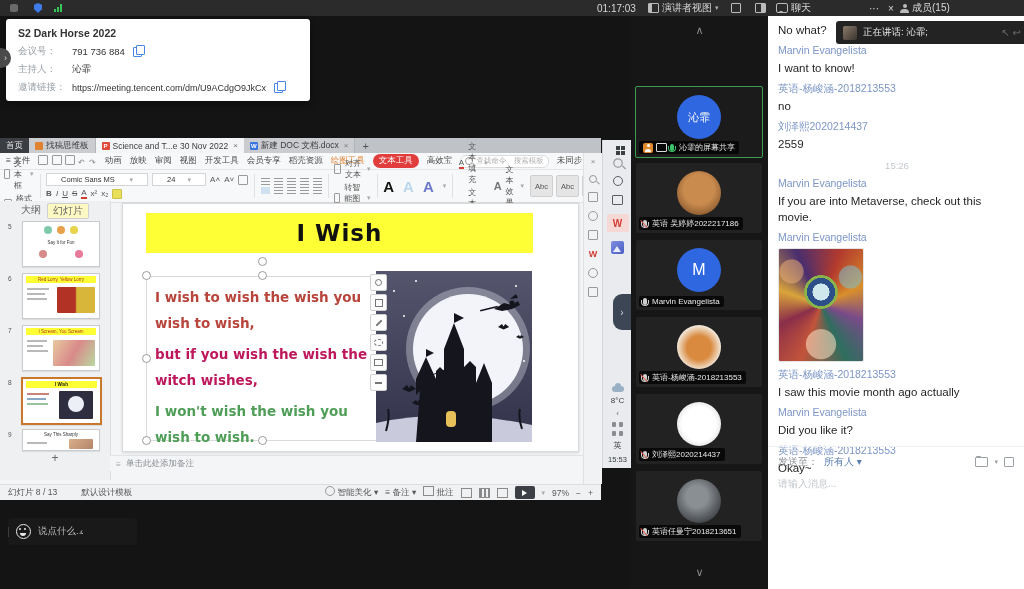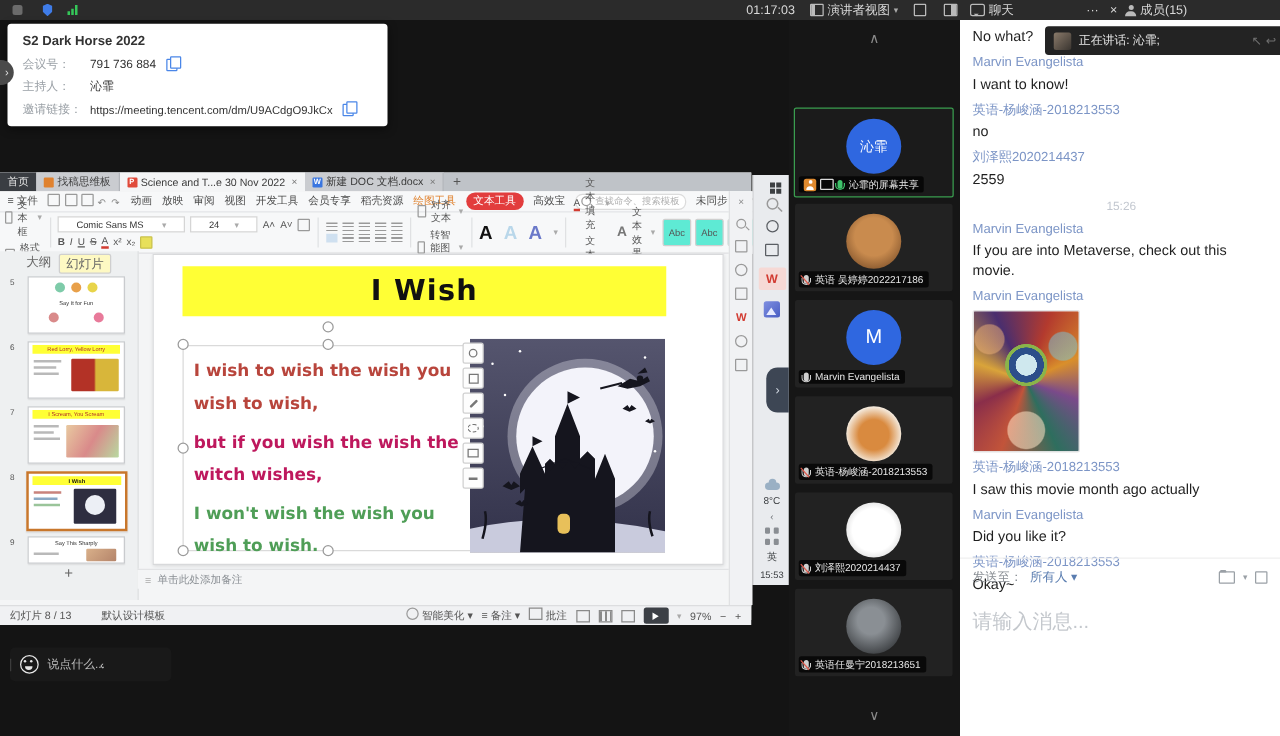--- a/index.html
+++ b/index.html
@@ -70,21 +70,21 @@
   .toolbar{position:absolute;left:0;top:31px;width:100%;height:32px;background:#f7f8f9;border-top:1px solid #e4e5e7;
            border-bottom:1px solid #dfe0e2;display:flex;align-items:center;padding:0 4px;gap:6px}
   .grp{display:flex;flex-direction:column;justify-content:center;gap:2px;height:28px}
   .trow{display:flex;align-items:center;gap:4px;font-size:8px;color:#555}
   .vsep{width:1px;height:24px;background:#e0e1e3}
   .selbox{border:1px solid #d5d5d5;background:#fff;height:11px;display:flex;align-items:center;gap:3px;padding:0 14px;font-size:7.5px;color:#333}
   .bold{font-weight:bold}.ital{font-style:italic}.und{text-decoration:underline}.strk{text-decoration:line-through}
   .algn{width:9px;height:7px;background:repeating-linear-gradient(#9a9a9a 0 1px,transparent 1px 3px);display:inline-block}
   .bigA{font-weight:bold;font-size:15px}
   .A1{color:#111}.A2{color:#b9d7ea}.A3{color:#6b79c9}
-  .abcbox{width:21px;height:20px;border:1px solid #cfcfcf;background:#5eead4;border-radius:2px;display:flex;align-items:center;justify-content:center;font-size:7.5px;color:#555}
+  .abcbox{width:21px;height:20px;border:1px solid #cfcfcf;background:#e5e5e5;border-radius:2px;display:flex;align-items:center;justify-content:center;font-size:7.5px;color:#555}
   
   .spanel{position:absolute;left:0;top:63px;width:110px;height:279px;background:#eef0f1;border-right:1px solid #dddfe1}
   .ptabs{position:absolute;left:0;top:2px;width:100%;display:flex;justify-content:center;gap:6px;font-size:10px;color:#666}
   .ptab.on{background:#fef9c3;border:1px solid #cfcfcf;border-radius:2px;padding:0 5px}
   .thumb{position:absolute;left:22px;width:76px;height:44px;background:#fff;border:1px solid #c9cbce;box-shadow:0 1px 1px rgba(0,0,0,.08);overflow:hidden}
   .thumb.sel{border:2px solid #c8772c;left:21px;width:77px}
   .tnum{position:absolute;left:8px;font-size:6.5px;color:#555}
   .ybar{position:absolute;left:3px;right:3px;top:2px;height:7px;background:#ffff35;color:#b33226;
         font-size:4.5px;display:flex;align-items:center;justify-content:center;white-space:nowrap;overflow:hidden}
   .tl{position:absolute;background:#b9b9b9;height:1.5px}
@@ -169,21 +169,21 @@
                   background:radial-gradient(circle,#cfe8ee 0 35%,#2c4f8a 36% 58%,#8ab44a 59% 70%,transparent 71%)}
   .poster::after{content:"";position:absolute;left:0;top:0;width:100%;height:100%;
                  background:radial-gradient(circle at 50% 85%,rgba(255,230,200,.55) 0 14%,transparent 15%),
                             radial-gradient(circle at 15% 20%,rgba(240,180,120,.5) 0 10%,transparent 11%),
                             radial-gradient(circle at 85% 25%,rgba(120,200,220,.5) 0 10%,transparent 11%)}
   .chatfoot{position:absolute;left:0;top:430px;width:100%;border-top:1px solid #f0f0f0;padding:8px 10px 0;box-sizing:border-box;font-size:10px}
   .cf-row{display:flex;align-items:center;gap:6px;color:#8a8f95}
   .cf-to{color:#5a7db0}
   .folder{width:11px;height:8px;border:1px solid #9aa0a6;border-radius:1px;position:relative;margin-left:auto}
   .folder::before{content:"";position:absolute;left:0;top:-2px;width:5px;height:2px;background:#9aa0a6;border-radius:1px 1px 0 0}
-  .cf-ph{color:#c4c8cd;font-size:16px;margin-top:18px}
+  .cf-ph{color:#c4c8cd;font-size:10px;margin-top:8px}
 </style>
 </head>
 <body>
 
 <div class="topbar">
   <span class="it" style="left:10px">
       <span class="appdot"></span>
     </span>
   <span class="it" style="left:34px">
       <span class="shield"></span>

